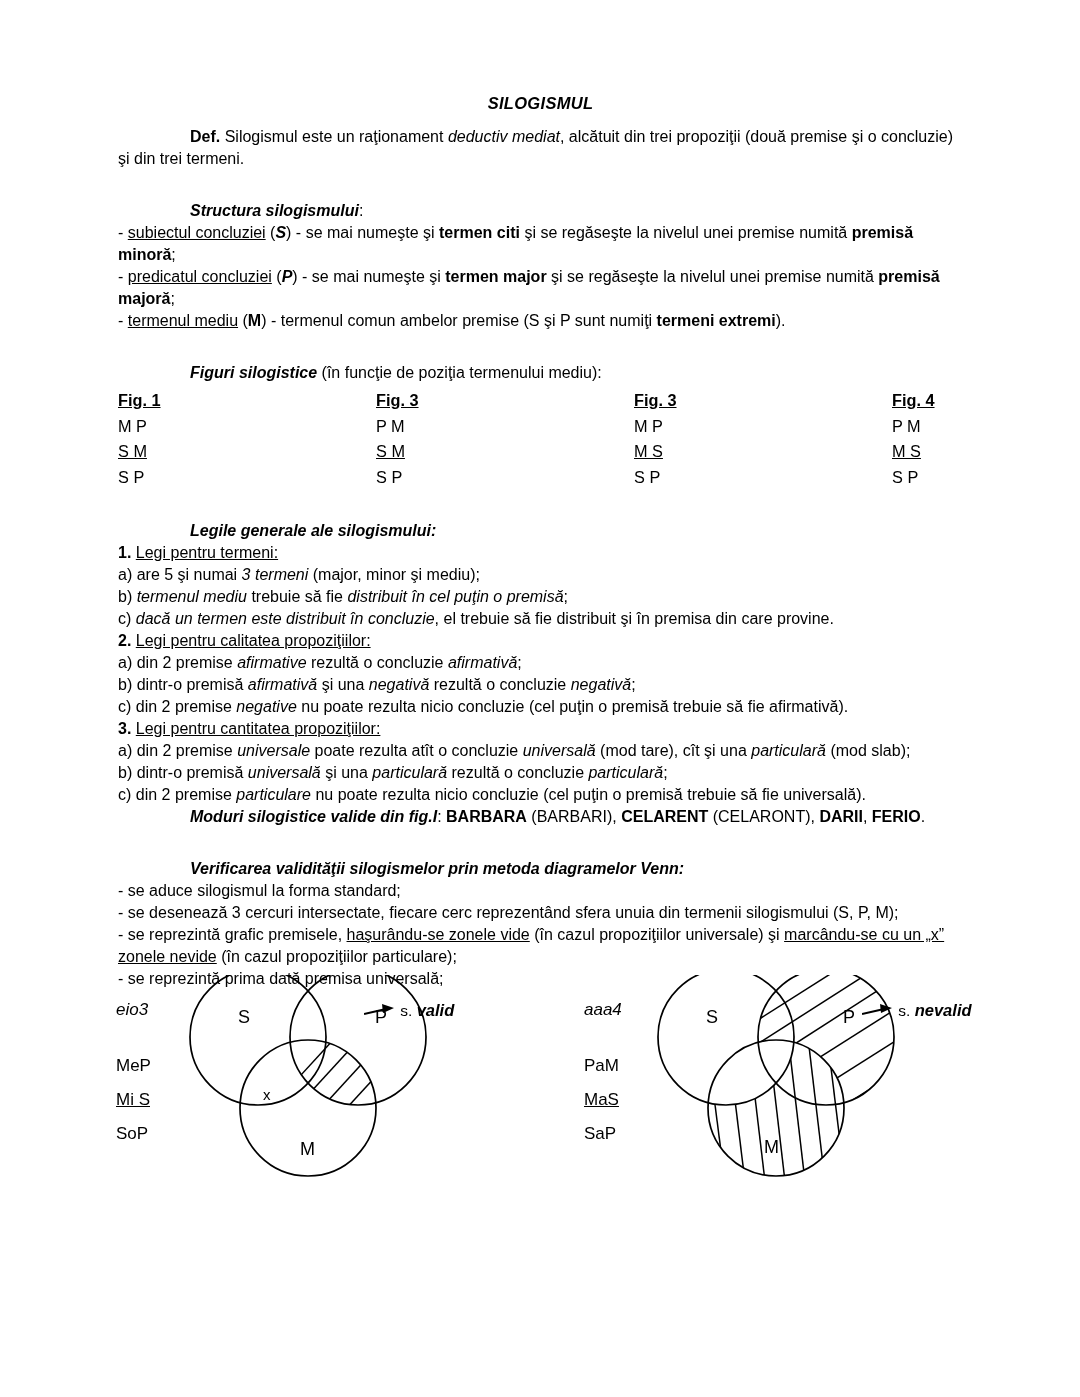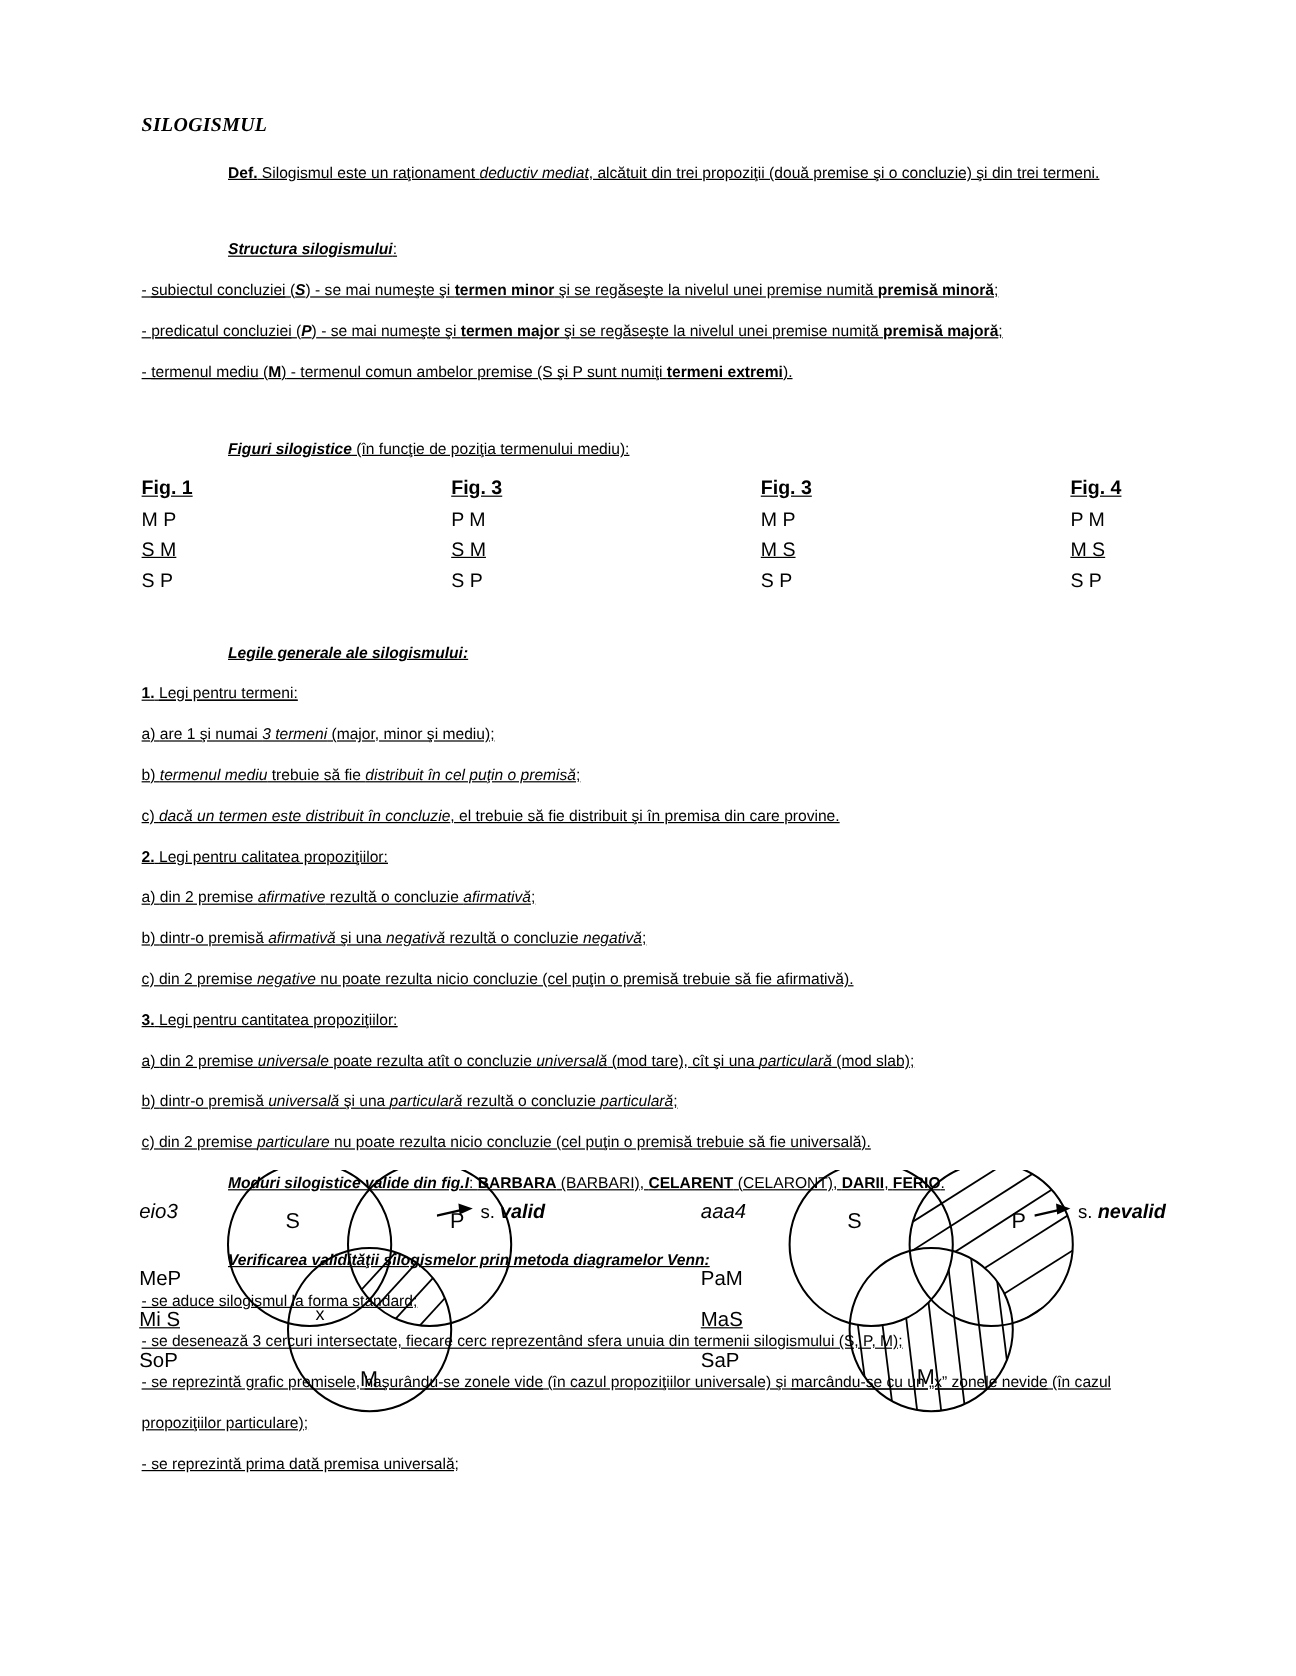--- a/index.html
+++ b/index.html
@@ -24,33 +24,32 @@
   }
   .doc {
     position: absolute;
     left: 118px;
     top: 94px;
     width: 845px;
   }
 
   
   .title {
+    text-align: center;
     font-weight: bold;
     font-style: italic;
     font-size: 16.5px;
     letter-spacing: 0.3px;
     margin: 0 0 13px 0;
-    font-family: Liberation Serif, serif;
   }
   p.line {
     margin: 0;
-    font-size: 13px;
-    line-height: 34px;
+    font-size: 16px;
+    line-height: 22px;
     white-space: normal;
-    text-decoration: underline;
   }
   .indent {
     text-indent: 72px;
   }
   .gap-lg { height: 30px; }
 
   b, .b { font-weight: bold; }
   i, .i { font-style: italic; }
   .u { text-decoration: underline; }
   .bi { font-weight: bold; font-style: italic; margin-top: 28px; }
@@ -125,21 +124,21 @@
   <div class="doc">
 
     <div class="title">SILOGISMUL</div>
 
     <p class="line indent"><b>Def.</b><span> Silogismul este un raţionament </span><i>deductiv mediat</i><span>, alcătuit din trei propoziţii (două premise şi o concluzie) şi din trei termeni.</span></p>
 
     <div class="gap-lg"></div>
 
     <p class="line indent"><span class="bi">Structura silogismului</span><span>:</span></p>
 
-    <p class="line"><span>- </span><span class="u">subiectul concluziei</span><span> (</span><b><i>S</i></b><span>)</span><span> - se mai numeşte şi </span><b>termen minor</b><span> şi se regăseşte la nivelul unei premise numită </span><b>premisă minoră</b><span>;</span></p>
+    <p class="line"><span>- </span><span class="u">subiectul concluziei</span><span> (</span><b><i>S</i></b><span>)</span><span> - se mai numeşte şi </span><b>termen citi</b><span> şi se regăseşte la nivelul unei premise numită </span><b>premisă minoră</b><span>;</span></p>
 
     <p class="line"><span>- </span><span class="u">predicatul concluziei</span><span> (</span><b><i>P</i></b><span>)</span><span> - se mai numeşte şi </span><b>termen major</b><span> şi se regăseşte la nivelul unei premise numită </span><b>premisă majoră</b><span>;</span></p>
 
     <p class="line"><span>- </span><span class="u">termenul mediu</span><span> (</span><b>M</b><span>)</span><span> - termenul comun ambelor premise (S şi P sunt numiţi </span><b>termeni extremi</b><span>).</span></p>
 
     <div class="gap-lg"></div>
 
     <p class="line indent"><span class="bi">Figuri silogistice</span><span> (în funcţie de poziţia termenului mediu):</span></p>
 
     <table class="figs">
@@ -169,21 +168,21 @@
         <td class="c4">S P</td>
       </tr>
     </tbody>
       </table>
 
     <div class="gap-lg"></div>
 
     <p class="line indent"><span class="bi">Legile generale ale silogismului:</span></p>
 
     <p class="line"><b>1.</b><span> </span><span class="u">Legi pentru termeni:</span></p>
-    <p class="line"><span>a) </span><span>are 1 şi numai </span><i>3 termeni</i><span> (major, minor şi mediu);</span></p>
+    <p class="line"><span>a) </span><span>are 5 şi numai </span><i>3 termeni</i><span> (major, minor şi mediu);</span></p>
     <p class="line"><span>b) </span><i>termenul mediu</i><span> trebuie să fie </span><i>distribuit în cel puţin o premisă</i><span>;</span></p>
     <p class="line"><span>c) </span><i>dacă un termen este distribuit în concluzie</i><span>, el trebuie să fie distribuit şi în premisa din care provine.</span></p>
 
     <p class="line"><b>2.</b><span> </span><span class="u">Legi pentru calitatea propoziţiilor:</span></p>
     <p class="line"><span>a) </span><span>din 2 premise </span><i>afirmative</i><span> rezultă o concluzie </span><i>afirmativă</i><span>;</span></p>
     <p class="line"><span>b) </span><span>dintr-o premisă </span><i>afirmativă</i><span> şi una </span><i>negativă</i><span> rezultă o concluzie </span><i>negativă</i><span>;</span></p>
     <p class="line"><span>c) </span><span>din 2 premise </span><i>negative</i><span> nu poate rezulta nicio concluzie (cel puţin o premisă trebuie să fie afirmativă).</span></p>
 
     <p class="line"><b>3.</b><span> </span><span class="u">Legi pentru cantitatea propoziţiilor:</span></p>
     <p class="line"><span>a) </span><span>din 2 premise </span><i>universale</i><span> poate rezulta atît o concluzie </span><i>universală</i><span> (mod tare), cît şi una </span><i>particulară</i><span> (mod slab);</span></p>

